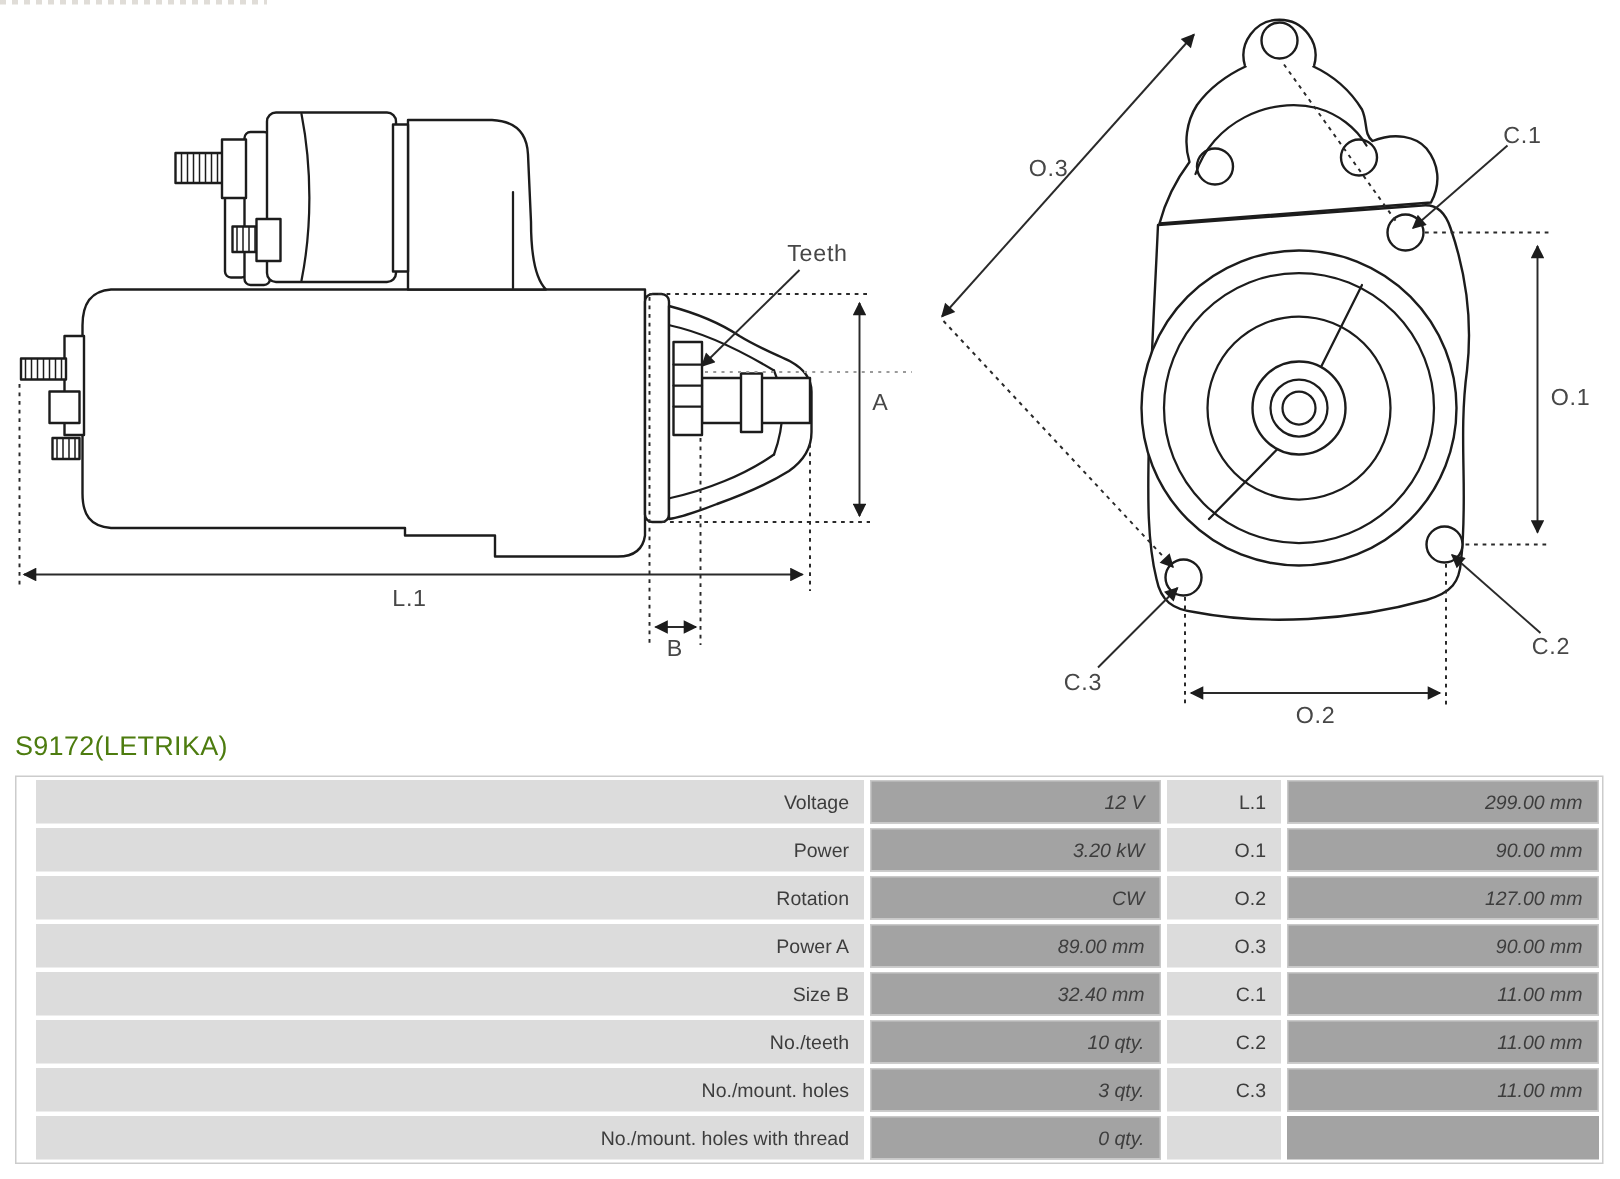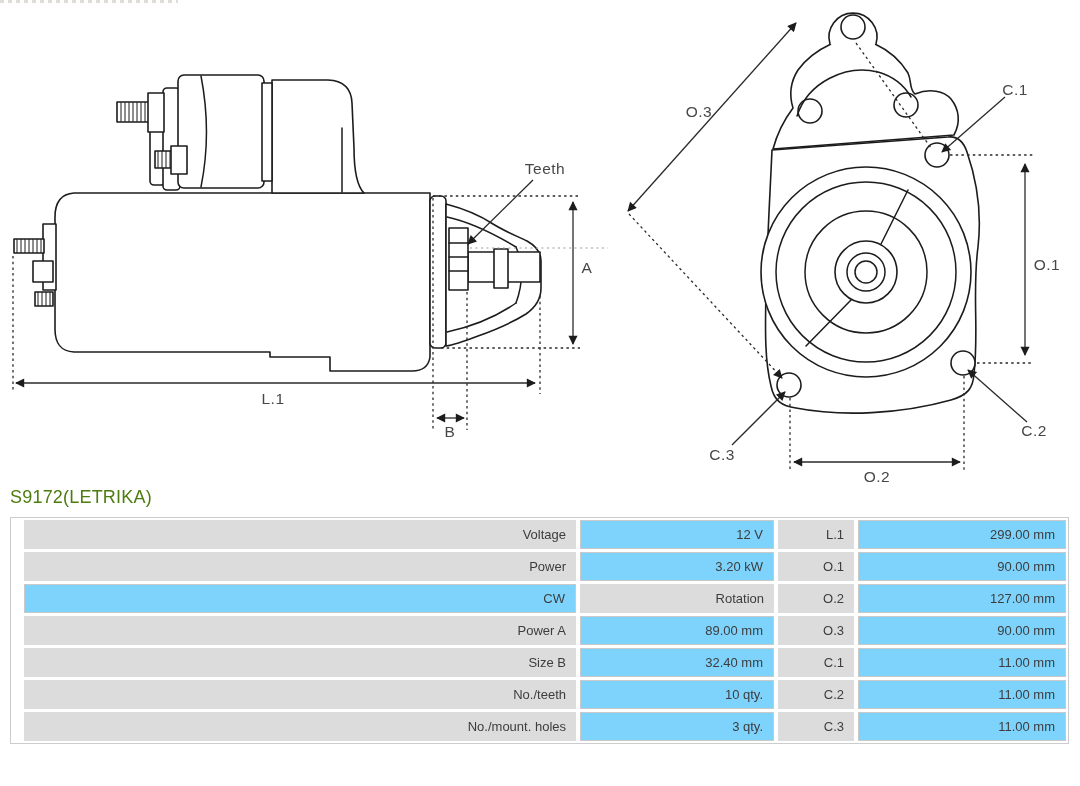--- a/index.html
+++ b/index.html
@@ -8,21 +8,21 @@
     background:repeating-linear-gradient(90deg,#cfcac2 0 4px,#fff 4px 8px);opacity:.65;}
   .drawing-svg{position:absolute;top:0;left:0;}
   .product-title{position:absolute;left:10px;top:487px;font-size:18px;font-weight:400;
     color:#4d7c0f;letter-spacing:.2px;}
   .spec-table{position:absolute;left:10px;top:517px;width:1059px;box-sizing:border-box;
     border:1px solid #cccccc;background:#fff;padding:2px;display:flex;flex-direction:column;gap:3px;}
   .spec-row{display:grid;grid-template-columns:552px 194px 76px 1fr;gap:4px;height:29px;padding-left:11px;}
   .cell{font-size:13px;color:#3d3d3d;display:flex;align-items:center;justify-content:flex-end;
     padding-right:10px;box-sizing:border-box;white-space:nowrap;}
   .lbl{background:#dcdcdc;}
-  .val{background:#7dd3fc;border:1px solid #c9c9c9;}
+  .val{background:#a3a3a3;border:1px solid #c9c9c9;font-style:italic;}
   .val.empty{border:none;}
   
   .part{fill:#ffffff;stroke:#1c1c1c;stroke-width:1.6;stroke-linejoin:round;}
   .ln{fill:none;stroke:#1c1c1c;stroke-width:1.5;stroke-linejoin:round;stroke-linecap:round;}
   .hatch{fill:none;stroke:#1c1c1c;stroke-width:1;}
   .dim{fill:none;stroke:#2a2a2a;stroke-width:1.3;}
   .dot{fill:none;stroke:#2a2a2a;stroke-width:1.3;stroke-dasharray:2.5 3.2;}
   .cl{fill:none;stroke:#9a9a9a;stroke-width:1.2;stroke-dasharray:2 3.5;}
   .dimtext{font-size:15.5px;fill:#474747;letter-spacing:.5px;font-family:"Liberation Sans",sans-serif;}
 </style>
@@ -158,22 +158,22 @@
     <div class="cell lbl">L.1</div>
     <div class="cell val">299.00 mm</div>
   </div>
   <div class="spec-row">
     <div class="cell lbl">Power</div>
     <div class="cell val">3.20 kW</div>
     <div class="cell lbl">O.1</div>
     <div class="cell val">90.00 mm</div>
   </div>
   <div class="spec-row">
+    <div class="cell lbl">Rotation</div>
     <div class="cell val">CW</div>
-    <div class="cell lbl">Rotation</div>
     <div class="cell lbl">O.2</div>
     <div class="cell val">127.00 mm</div>
   </div>
   <div class="spec-row">
     <div class="cell lbl">Power A</div>
     <div class="cell val">89.00 mm</div>
     <div class="cell lbl">O.3</div>
     <div class="cell val">90.00 mm</div>
   </div>
   <div class="spec-row">
@@ -187,13 +187,19 @@
     <div class="cell val">10 qty.</div>
     <div class="cell lbl">C.2</div>
     <div class="cell val">11.00 mm</div>
   </div>
   <div class="spec-row">
     <div class="cell lbl">No./mount. holes</div>
     <div class="cell val">3 qty.</div>
     <div class="cell lbl">C.3</div>
     <div class="cell val">11.00 mm</div>
   </div>
+  <div class="spec-row">
+    <div class="cell lbl">No./mount. holes with thread</div>
+    <div class="cell val">0 qty.</div>
+    <div class="cell lbl"></div>
+    <div class="cell val empty"></div>
+  </div>
 </div>
 
 </body></html>

